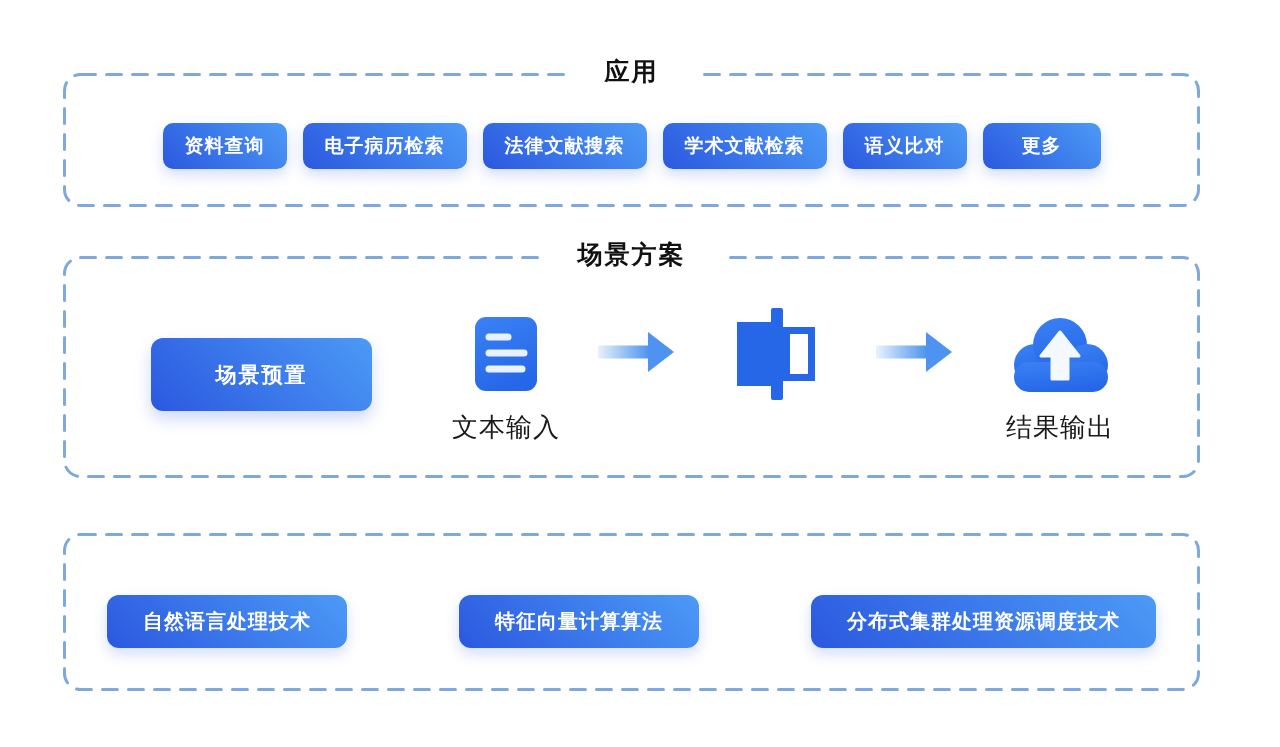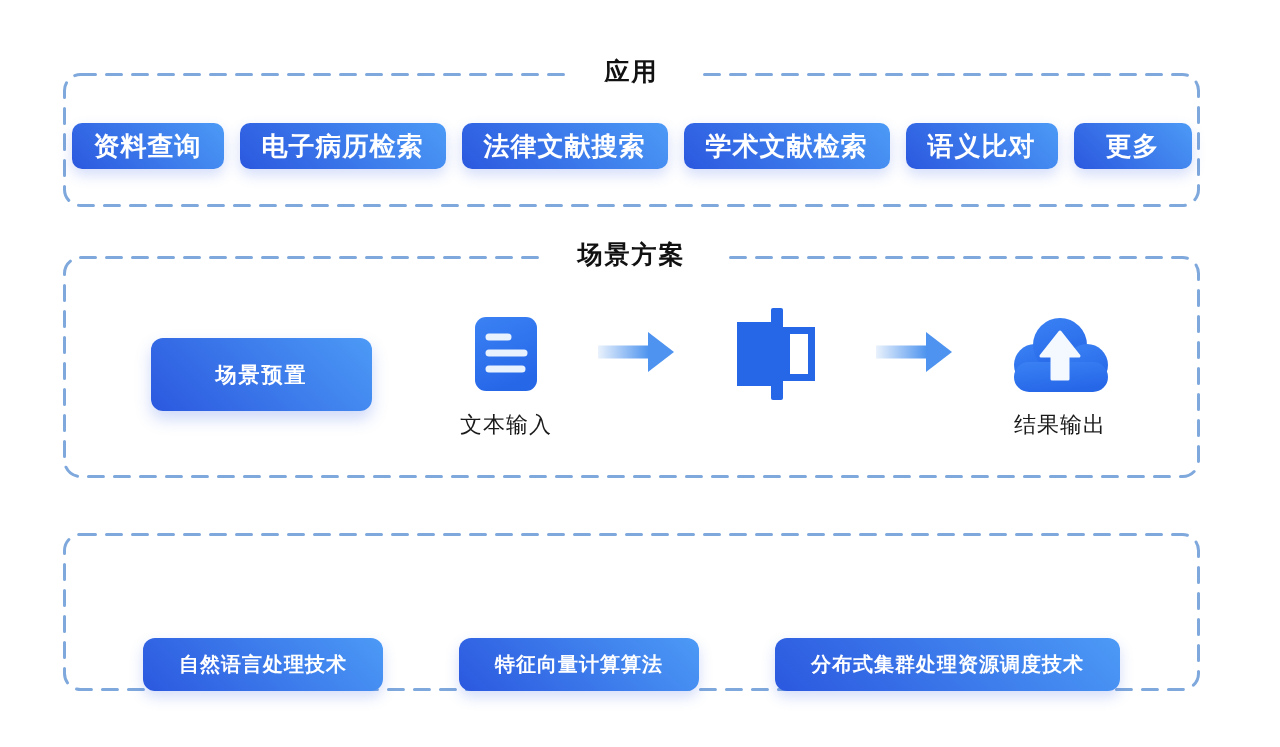--- a/index.html
+++ b/index.html
@@ -48,30 +48,30 @@
     display:flex; align-items:center; justify-content:center;
     gap:16px; padding-top:12px;
   }
   .chip {
     height:46px;
     padding: 0 22px;
     display:flex; align-items:center; justify-content:center;
     border:0; border-radius:10px;
     background: linear-gradient(225deg, var(--btn-grad-light) 0%, var(--btn-grad-dark) 100%);
     color: var(--btn-text);
-    font-size: 26px;
+    font-size: 19px;
     font-weight: 600;
     letter-spacing: 1px;
     white-space: nowrap;
     box-shadow: 0 6px 14px rgba(59,102,230,0.22);
     cursor: pointer;
   }
   .chip.wide { min-width: 118px; }
 
-  .tech-row { gap:76px; padding-top:18px;align-items:flex-end; }
+  .tech-row { gap:112px; padding-top:18px; }
   .chip.tech {
     height:53px;
     padding: 0 36px;
     font-size: 20px;
     border-radius:12px;
   }
 
   .preset-btn {
     position:absolute; left:88px; top:82px;
     width:221px; height:73px;
@@ -88,21 +88,21 @@
   #icon-text-input   { left:411px; top:60px; }
   #arrow-1           { left:535px; top:76px; }
   #icon-compare      { left:672px; top:52px; }
   #arrow-2           { left:813px; top:76px; }
   #icon-cloud        { left:945px; top:56px; }
 
   .flow-label {
     position:absolute; top:154px;
     width:160px;
     text-align:center;
-    font-size:22px;
+    font-size:26px;
     font-weight:500;
     color: var(--label-color);
     letter-spacing:1px;
   }
   #label-text-input { left:363px; }
   #label-compare    { left:634px; }
   #label-cloud      { left:917px;text-align:center; }
 
   .defs-holder { position:absolute; width:0; height:0; overflow:hidden; }
 </style>

